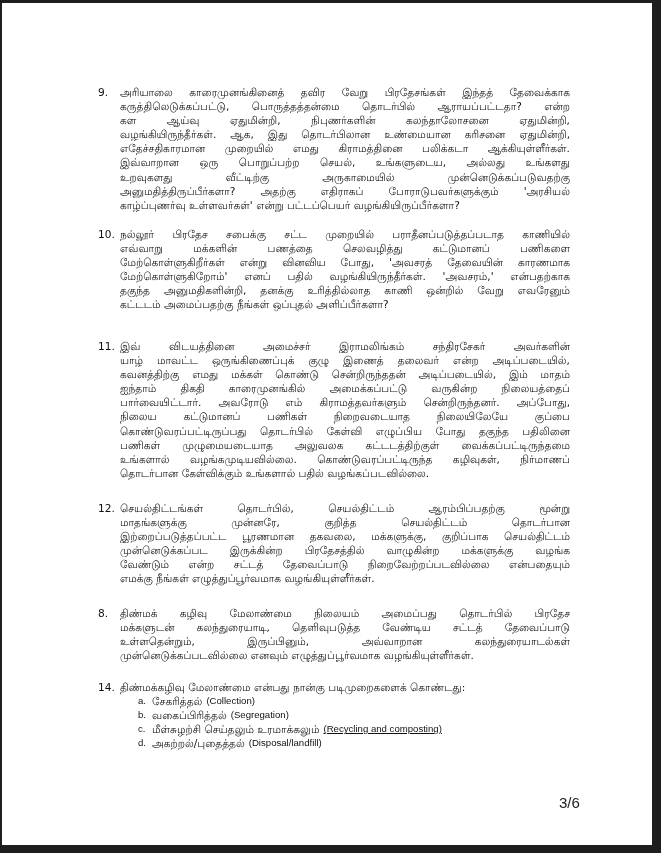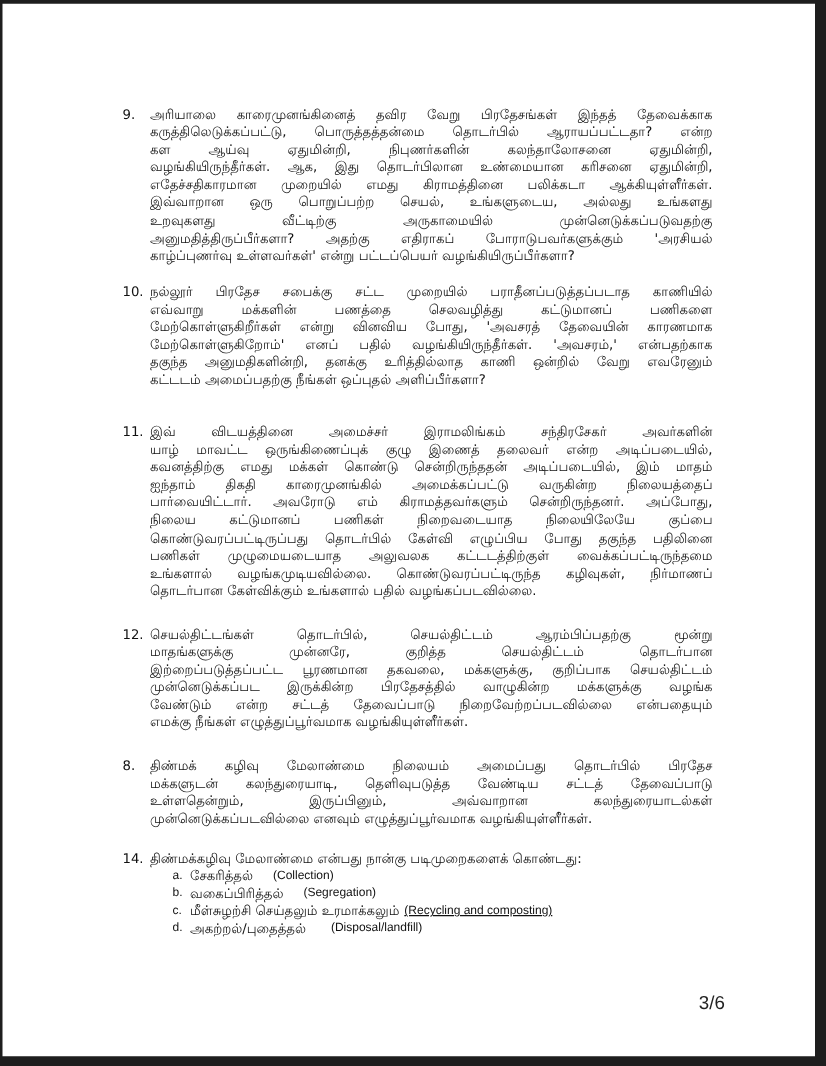--- a/index.html
+++ b/index.html
@@ -100,35 +100,35 @@
     </div>
 
   <div class="para" id="p14" style="top:677px;">
     <span class="num">14.</span>
     <div class="body" style="text-align:left;">
       <span>திண்மக்கழிவு மேலாண்மை என்பது நான்கு படிமுறைகளைக் கொண்டது:</span>
       <ul class="sub" id="sublist">
           <li>
             <span class="letter en">a.</span>
             <span>சேகரித்தல்</span> 
-            <span class="en" style="margin-left: 16px;">(Collection)</span>
+            <span class="en" style="margin-left: 4px;">(Collection)</span>
           </li>
           <li>
             <span class="letter en">b.</span>
             <span>வகைப்பிரித்தல்</span> 
-            <span class="en" style="margin-left: 16px;">(Segregation)</span>
+            <span class="en" style="margin-left: 4px;">(Segregation)</span>
           </li>
           <li>
             <span class="letter en">c.</span>
             <span>மீள்சுழற்சி செய்தலும் உரமாக்கலும்</span> 
             <span class="en" style="margin-left: 4px; text-decoration: underline;">(Recycling and composting)</span>
           </li>
           <li>
             <span class="letter en">d.</span>
             <span>அகற்றல்/புதைத்தல்</span> 
-            <span class="en" style="margin-left: 20px;">(Disposal/landfill)</span>
+            <span class="en" style="margin-left: 4px;">(Disposal/landfill)</span>
           </li>
         </ul>
     </div>
   </div>
 
   <div class="pagenum">3/6</div>
 </div>
 
 </body></html>

